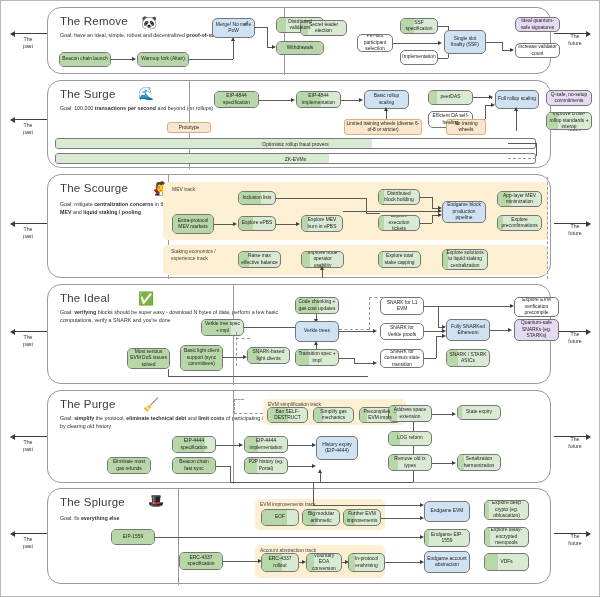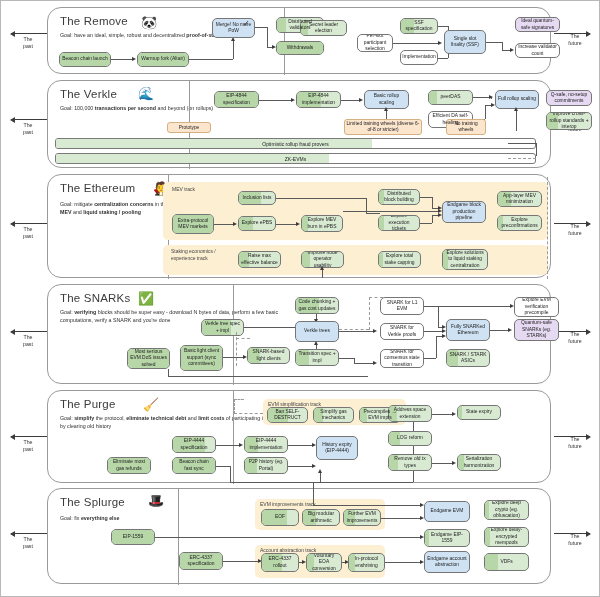--- a/index.html
+++ b/index.html
@@ -183,21 +183,21 @@
       <div class="arw" style="left:462px;top:40px;"></div>
     <div class="node purple" style="left:467px;top:9px;width:45px;height:15px;">
         <span>Ideal quantum-safe signatures</span>
       </div>
     <div class="node white" style="left:467px;top:35px;width:45px;height:15px;">
         <span>Increase validator count</span>
       </div>
   </div>
 
   <div class="section" style="left:46px;top:79px;width:504px;height:88px;">
-    <div class="sec-title">The Verkle</div>
+    <div class="sec-title">The Surge</div>
     <div class="sec-emoji" style="left:90px;top:6px;">🌊</div>
     <div class="sec-goal" style="top:24px;">Goal: 100,000 <b>transactions per second</b> and beyond (on rollups)</div>
     <div class="vdiv" style="left:141px;top:0;height:88px;"></div>
 
     <div class="node green" style="left:166px;top:10px;width:45px;height:17px;">
         <div class="prog" style="width:100%"></div>
         <span>EIP-4844 specification</span>
       </div>
     <div class="ln lnh" style="left:211px;top:19px;width:34px;"></div>
       <div class="arw" style="left:243px;top:17px;"></div>
@@ -258,21 +258,21 @@
     <div class="bar" style="left:7px;top:72px;width:481px;height:11px;">
         <div class="fill" style="width:57%"></div>
         <span>ZK-EVMs</span>
       </div>
     <div class="ln lnv" style="left:488px;top:62px;height:13px;"></div>
     <div class="ln lnh" style="left:460px;top:62px;width:28px;"></div>
     <div class="hdash" style="left:460px;top:77px;width:28px;"></div>
   </div>
 
   <div class="section" style="left:46px;top:173px;width:504px;height:104px;">
-    <div class="sec-title">The Ethereum</div>
+    <div class="sec-title">The Scourge</div>
     <div class="sec-emoji" style="left:105px;top:7px;">🧛</div>
     <div class="sec-goal" style="top:26px;">Goal: mitigate <b>centralization concerns</b> in the Ethereum PoS design, particularly around <b>MEV</b> and <b>liquid staking / pooling</b></div>
     <div class="vdiv" style="left:120px;top:0;height:104px;"></div>
 
     <div class="track" style="left:115px;top:7px;width:385px;height:58px;"></div>
     <div class="track-label" style="left:124px;top:11px;">MEV track</div>
     <div class="track" style="left:115px;top:70px;width:385px;height:30px;"></div>
     <div class="track-label" style="left:123px;top:73px;width:60px;line-height:1.3;">Staking economics / experience track</div>
 
     <div class="node green" style="left:124px;top:39px;width:42px;height:20px;">
@@ -345,21 +345,21 @@
         <span>Explore total stake capping</span>
       </div>
     <div class="node green" style="left:394px;top:74px;width:46px;height:21px;">
         <div class="prog" style="width:12%"></div>
         <span>Explore solutions to liquid staking centralization</span>
       </div>
   </div>
   <div class="vdash" style="left:546px;top:176px;height:102px;"></div>
 
   <div class="section" style="left:46px;top:283px;width:504px;height:100px;">
-    <div class="sec-title">The SNARKs</div>
+    <div class="sec-title">The Ideal</div>
     <div class="sec-emoji" style="left:90px;top:7px;">✅</div>
     <div class="sec-goal" style="top:24px;width:250px;">Goal: <b>verifying</b> blocks should be super easy - download N bytes of data, perform a few basic computations, verify a SNARK and you're done</div>
     <div class="vdiv" style="left:185px;top:0;height:100px;"></div>
 
     <div class="node green" style="left:79px;top:63px;width:43px;height:21px;">
         <div class="prog" style="width:100%"></div>
         <span>Most serious EVM DoS issues solved</span>
       </div>
     <div class="node green" style="left:132px;top:60px;width:43px;height:26px;">
         <div class="prog" style="width:100%"></div>

